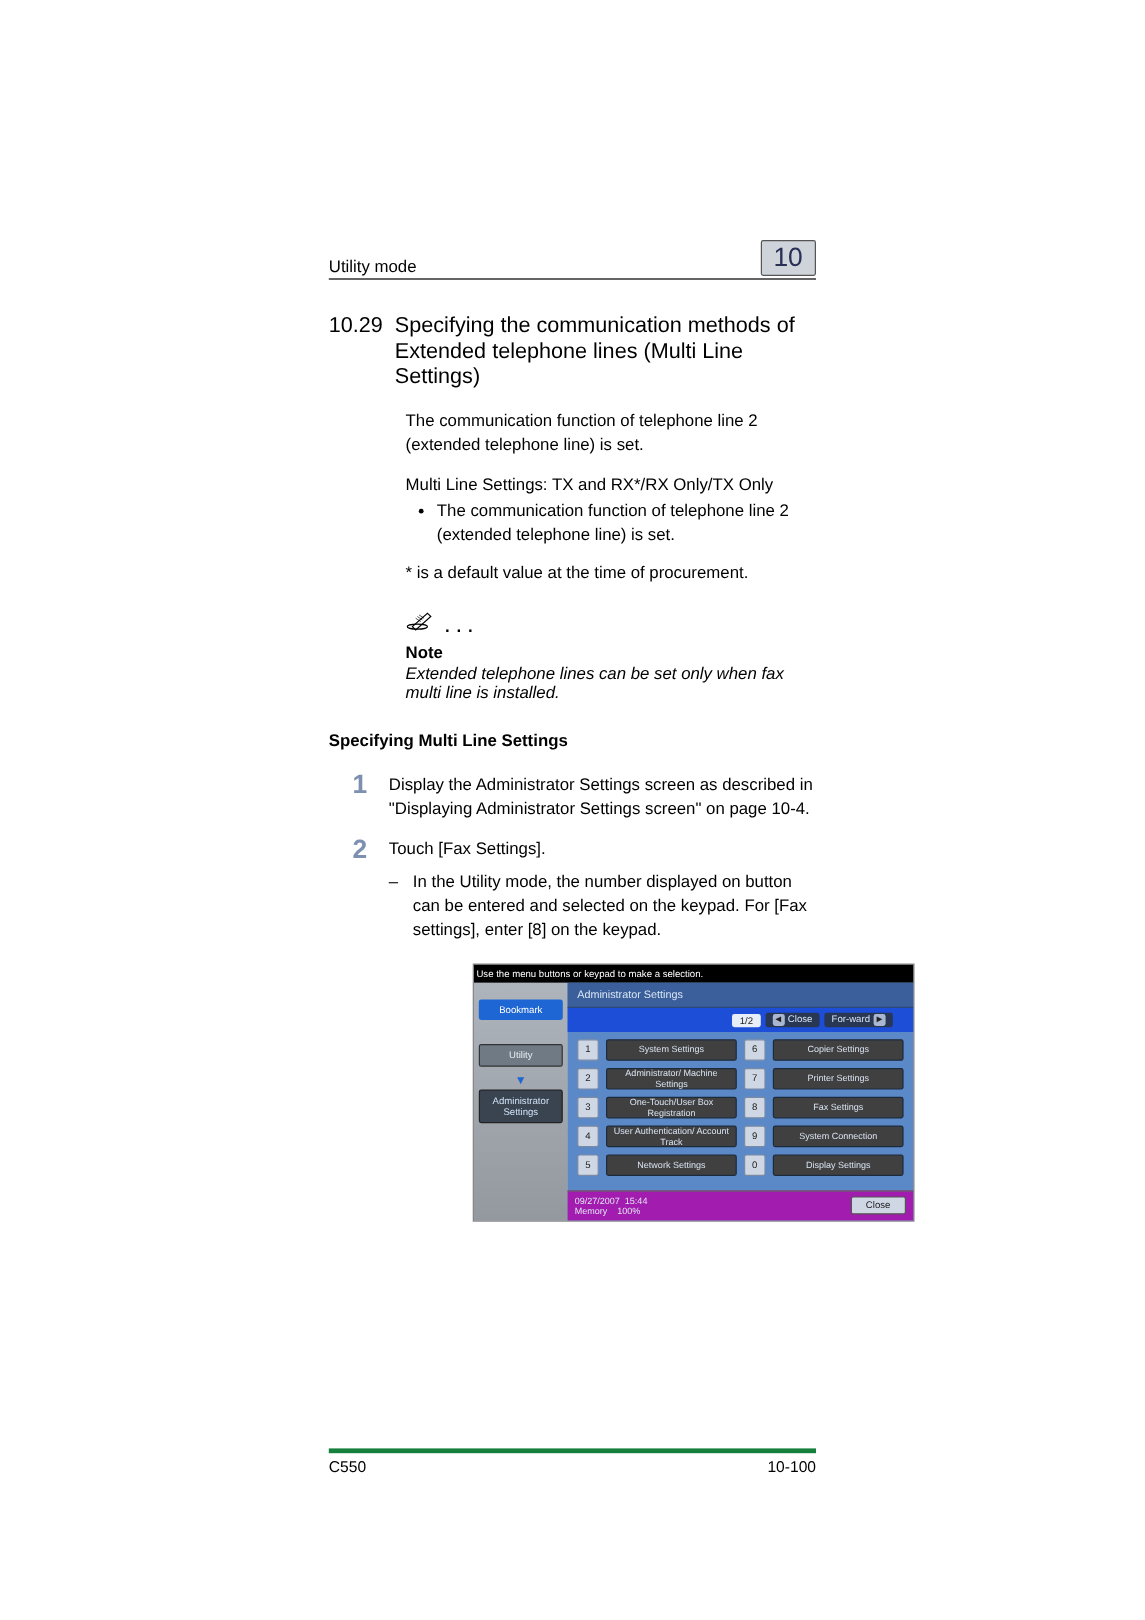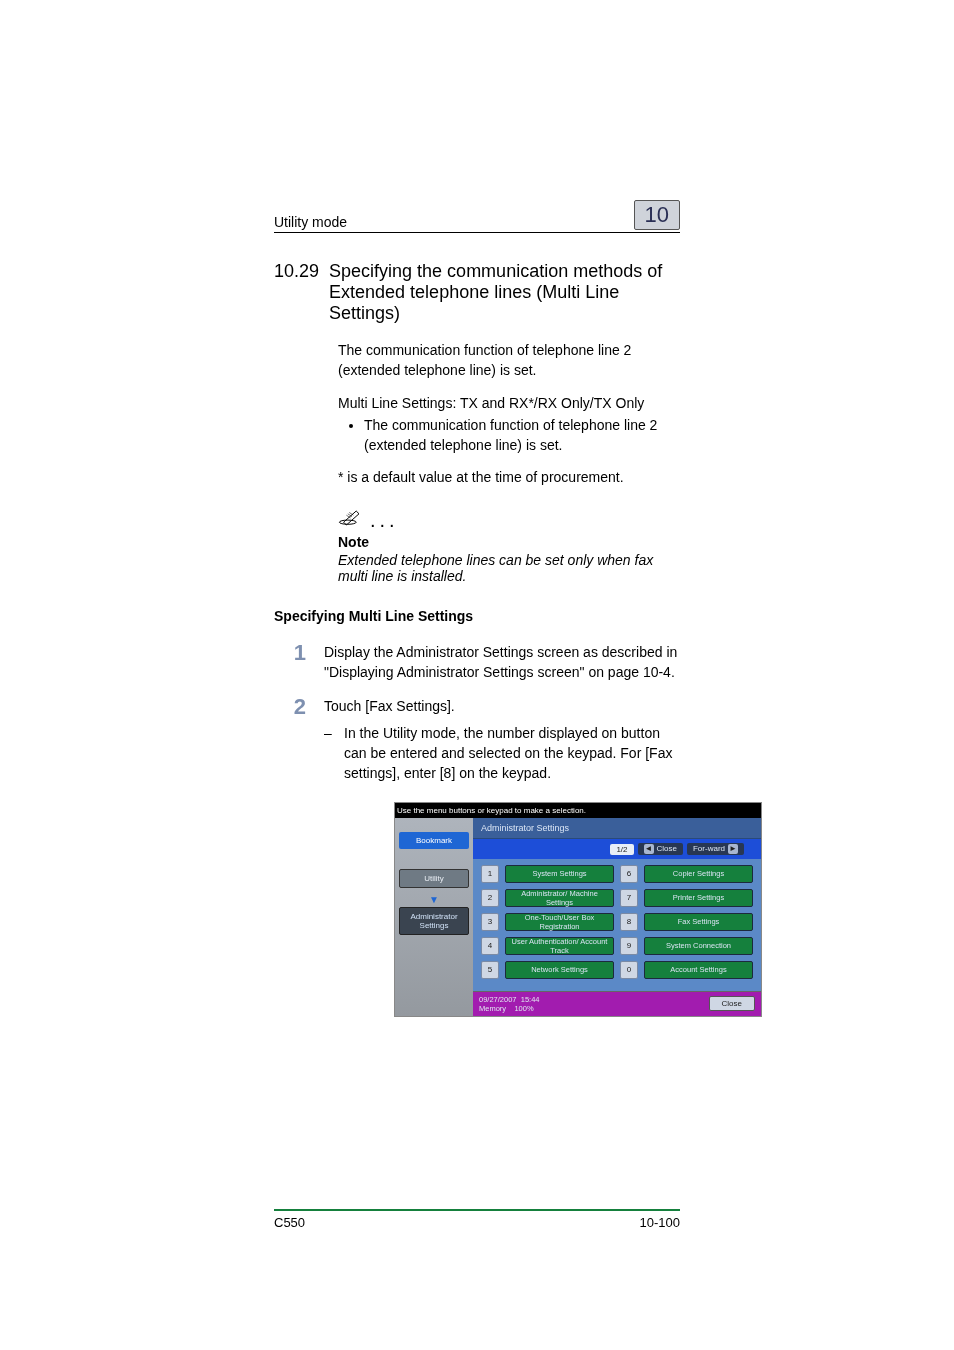--- a/index.html
+++ b/index.html
@@ -34,25 +34,25 @@
   .sc-tab.admin{background:#3a4450;color:#cfe0f5;border:1px solid #222}
   .sc-arrow{text-align:center;color:#1e66d4;font-size:10px;margin:2px 0}
   .sc-main{flex:1;background:#5b89c7}
   .sc-titlebar{background:#3a5f9a;color:#dbe6f5;padding:5px 8px;border-bottom:1px solid #2a4a7a;font-size:9px}
   .sc-toolbar{display:flex;justify-content:flex-end;align-items:flex-end;gap:4px;padding:4px 17px;background:#1d4ed8}
   .sc-pill{background:#283753;color:#d9e3f2;border-radius:2px;padding:1px 6px;font-size:8px;display:flex;align-items:center;gap:3px}
   .sc-pill .arr{background:#a9b7d0;color:#222;border-radius:2px;width:10px;height:10px;display:inline-flex;align-items:center;justify-content:center;font-size:8px}
   .sc-page-ind{background:#e8eef7;color:#222;border-radius:2px;padding:1px 6px;font-size:8px}
   .sc-grid{display:grid;grid-template-columns:18px 1fr 18px 1fr;gap:6px 6px;padding:6px 8px 12px 8px}
   .sc-num{background:#cfd7e4;color:#222;border:1px solid #7a8aa5;border-radius:2px;display:flex;align-items:center;justify-content:center;font-size:8px;height:16px}
-  .sc-btn{background:#15803d;color:#d9e3f2;border:1px solid #1c2a3d;border-radius:2px;display:flex;align-items:center;justify-content:center;font-size:7.5px;height:16px;text-align:center;padding:0 2px}
+  .sc-btn{background:#404040;color:#d9e3f2;border:1px solid #1c2a3d;border-radius:2px;display:flex;align-items:center;justify-content:center;font-size:7.5px;height:16px;text-align:center;padding:0 2px}
   .sc-foot{display:flex;justify-content:space-between;align-items:center;background:#a21caf;padding:3px 6px;border-top:1px solid #666}
   .sc-meta{color:#dfe6ef;font-size:7.5px;line-height:1.2}
   .sc-close{background:#cfd7e4;color:#222;border:1px solid #555;border-radius:2px;padding:2px 12px;font-size:8px}
-  .footer{position:absolute;left:190px;right:190px;bottom:120px;border-top:2px solid #15803d;padding-top:4px;display:flex;justify-content:space-between;font-size:13px}
+  .footer{position:absolute;left:190px;right:190px;bottom:120px;border-top:4px solid #15803d;padding-top:4px;display:flex;justify-content:space-between;font-size:13px}
 </style>
 </head>
 <body>
 
 <div class="page">
 
   <div class="running-head">
     <span class="running-title">Utility mode</span>
     <span class="chapter-box">10</span>
   </div>
@@ -138,21 +138,21 @@
           <div class="sc-btn">Fax Settings</div>
 
           <div class="sc-num">4</div>
           <div class="sc-btn">User Authentication/ Account Track</div>
           <div class="sc-num">9</div>
           <div class="sc-btn">System Connection</div>
 
           <div class="sc-num">5</div>
           <div class="sc-btn">Network Settings</div>
           <div class="sc-num">0</div>
-          <div class="sc-btn">Account Settings</div>
+          <div class="sc-btn">Display Settings</div>
         </div>
         <div class="sc-foot">
           <div class="sc-meta">
             <span>09/27/2007</span>&nbsp;&nbsp;<span>15:44</span><br>
             <span>Memory</span>&nbsp;&nbsp;&nbsp;&nbsp;<span>100%</span>
           </div>
           <div class="sc-close">Close</div>
         </div>
       </div>
     </div>

